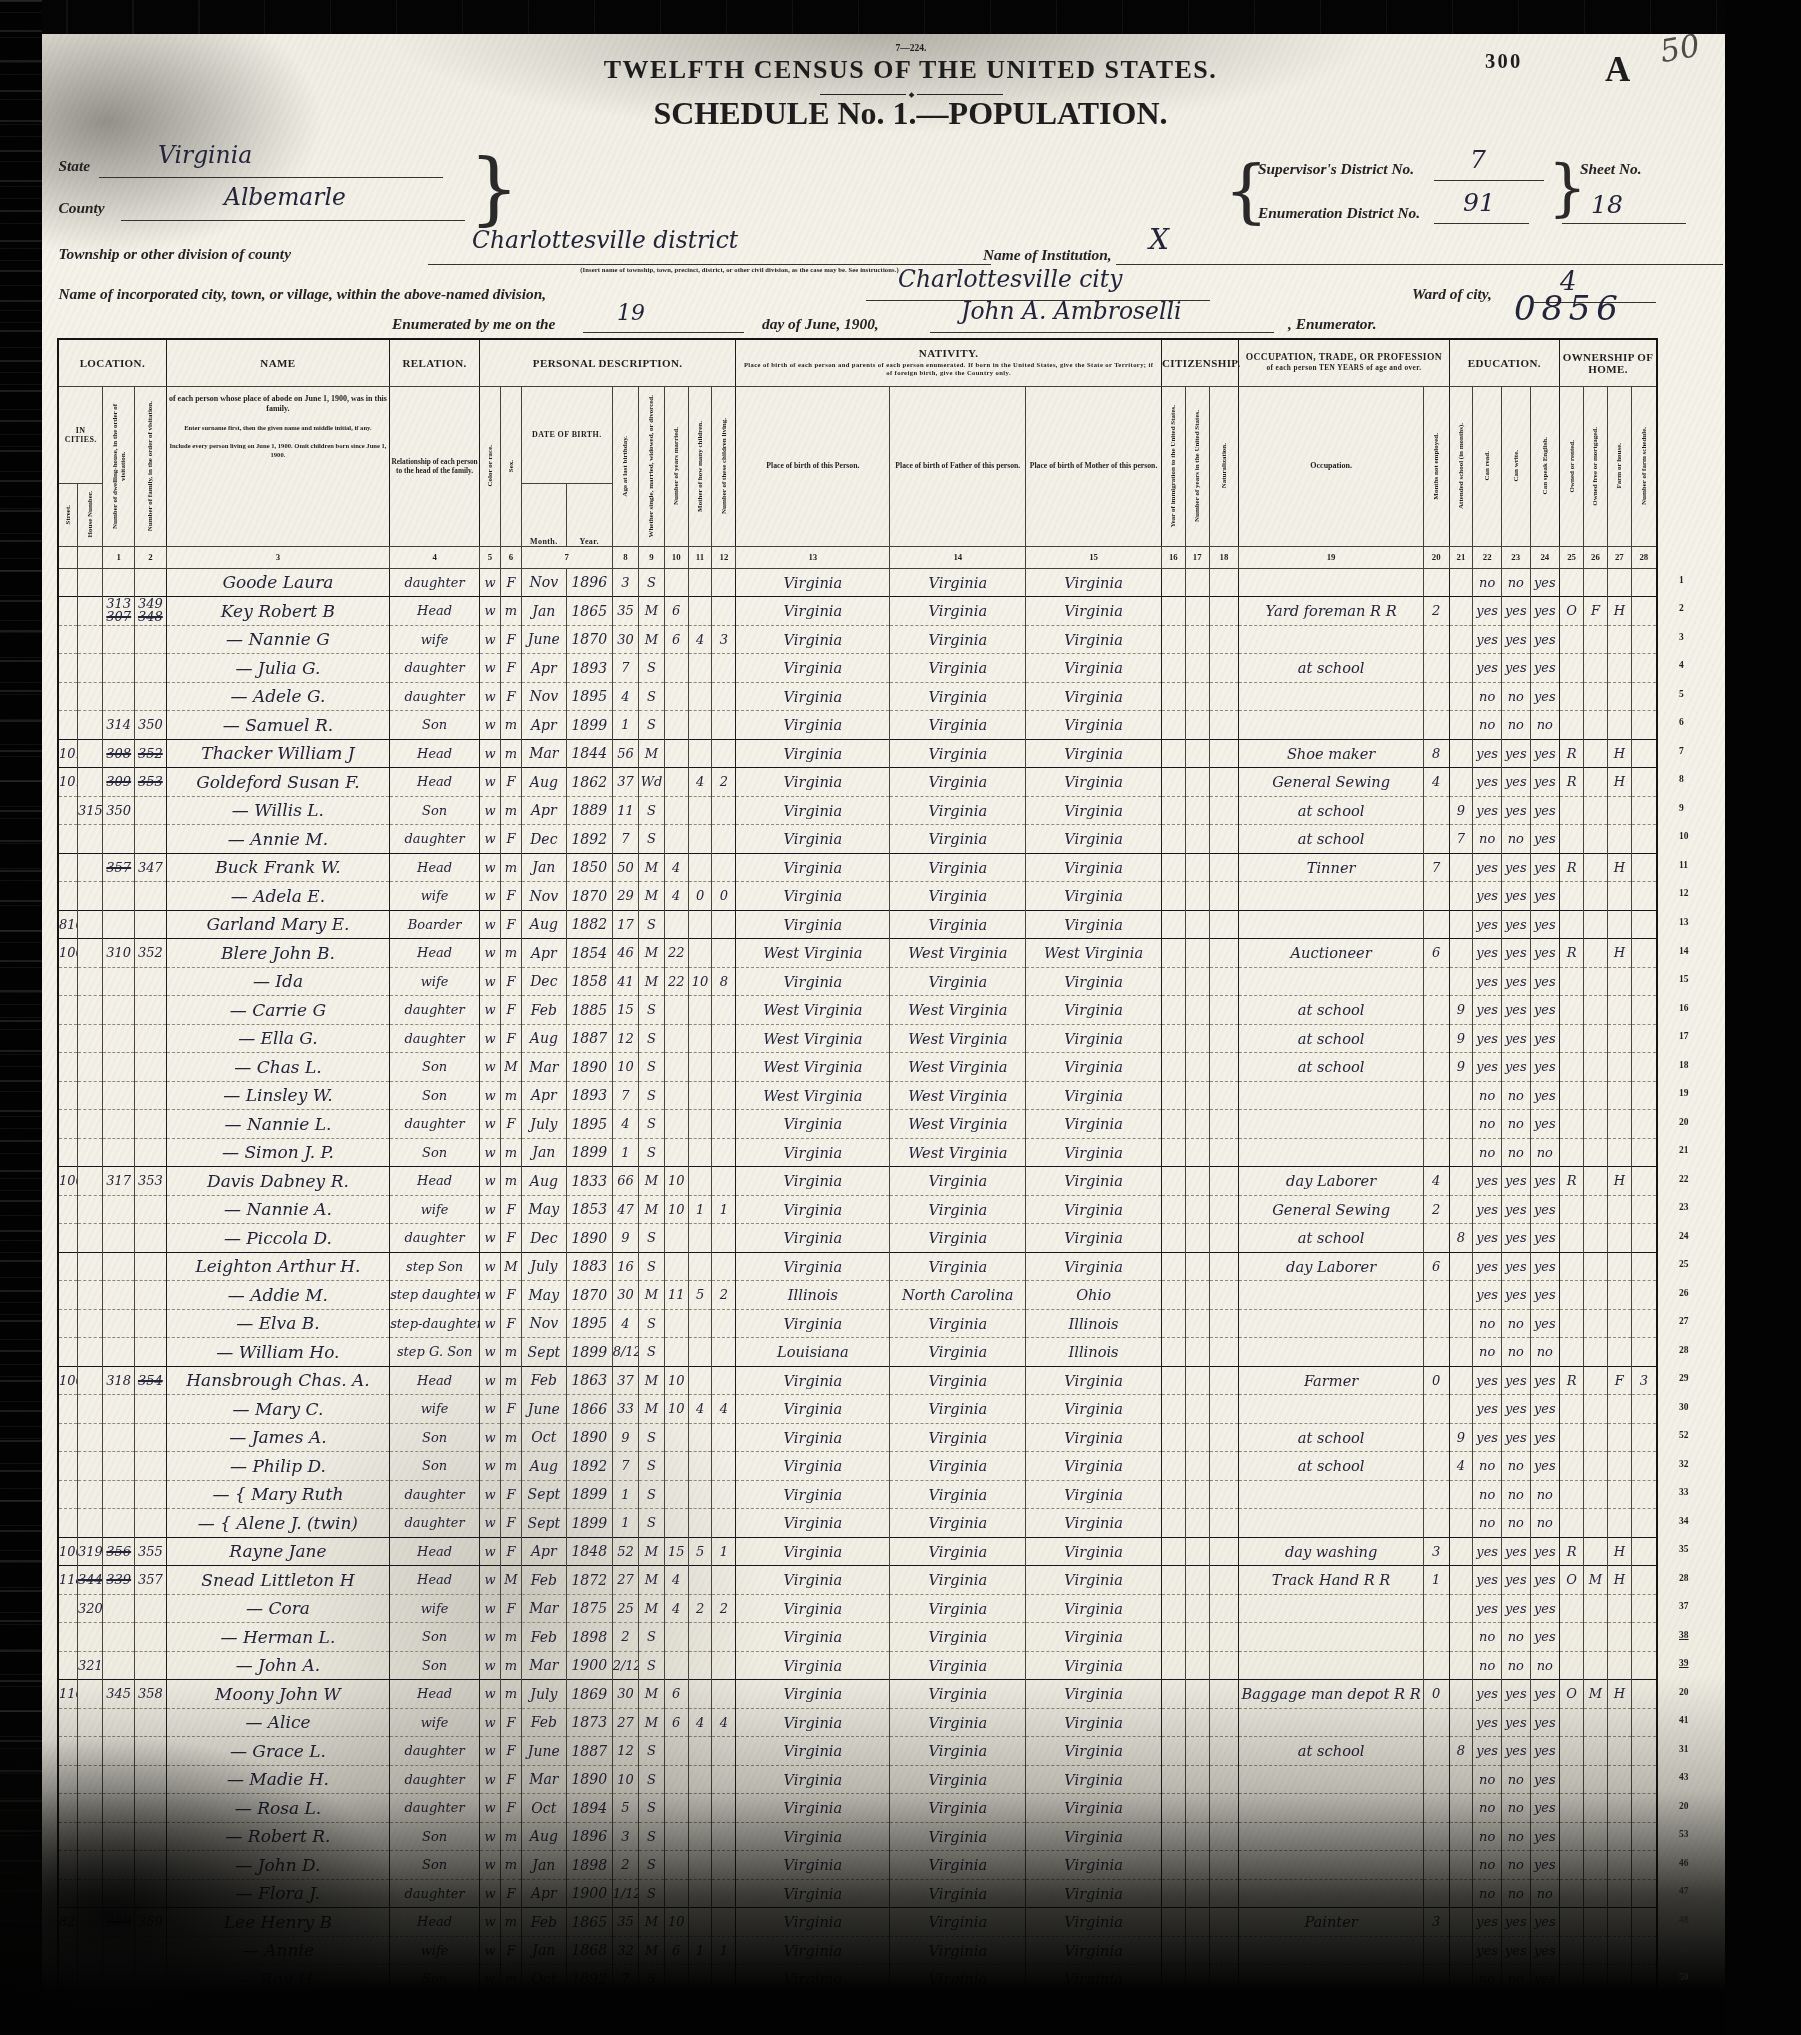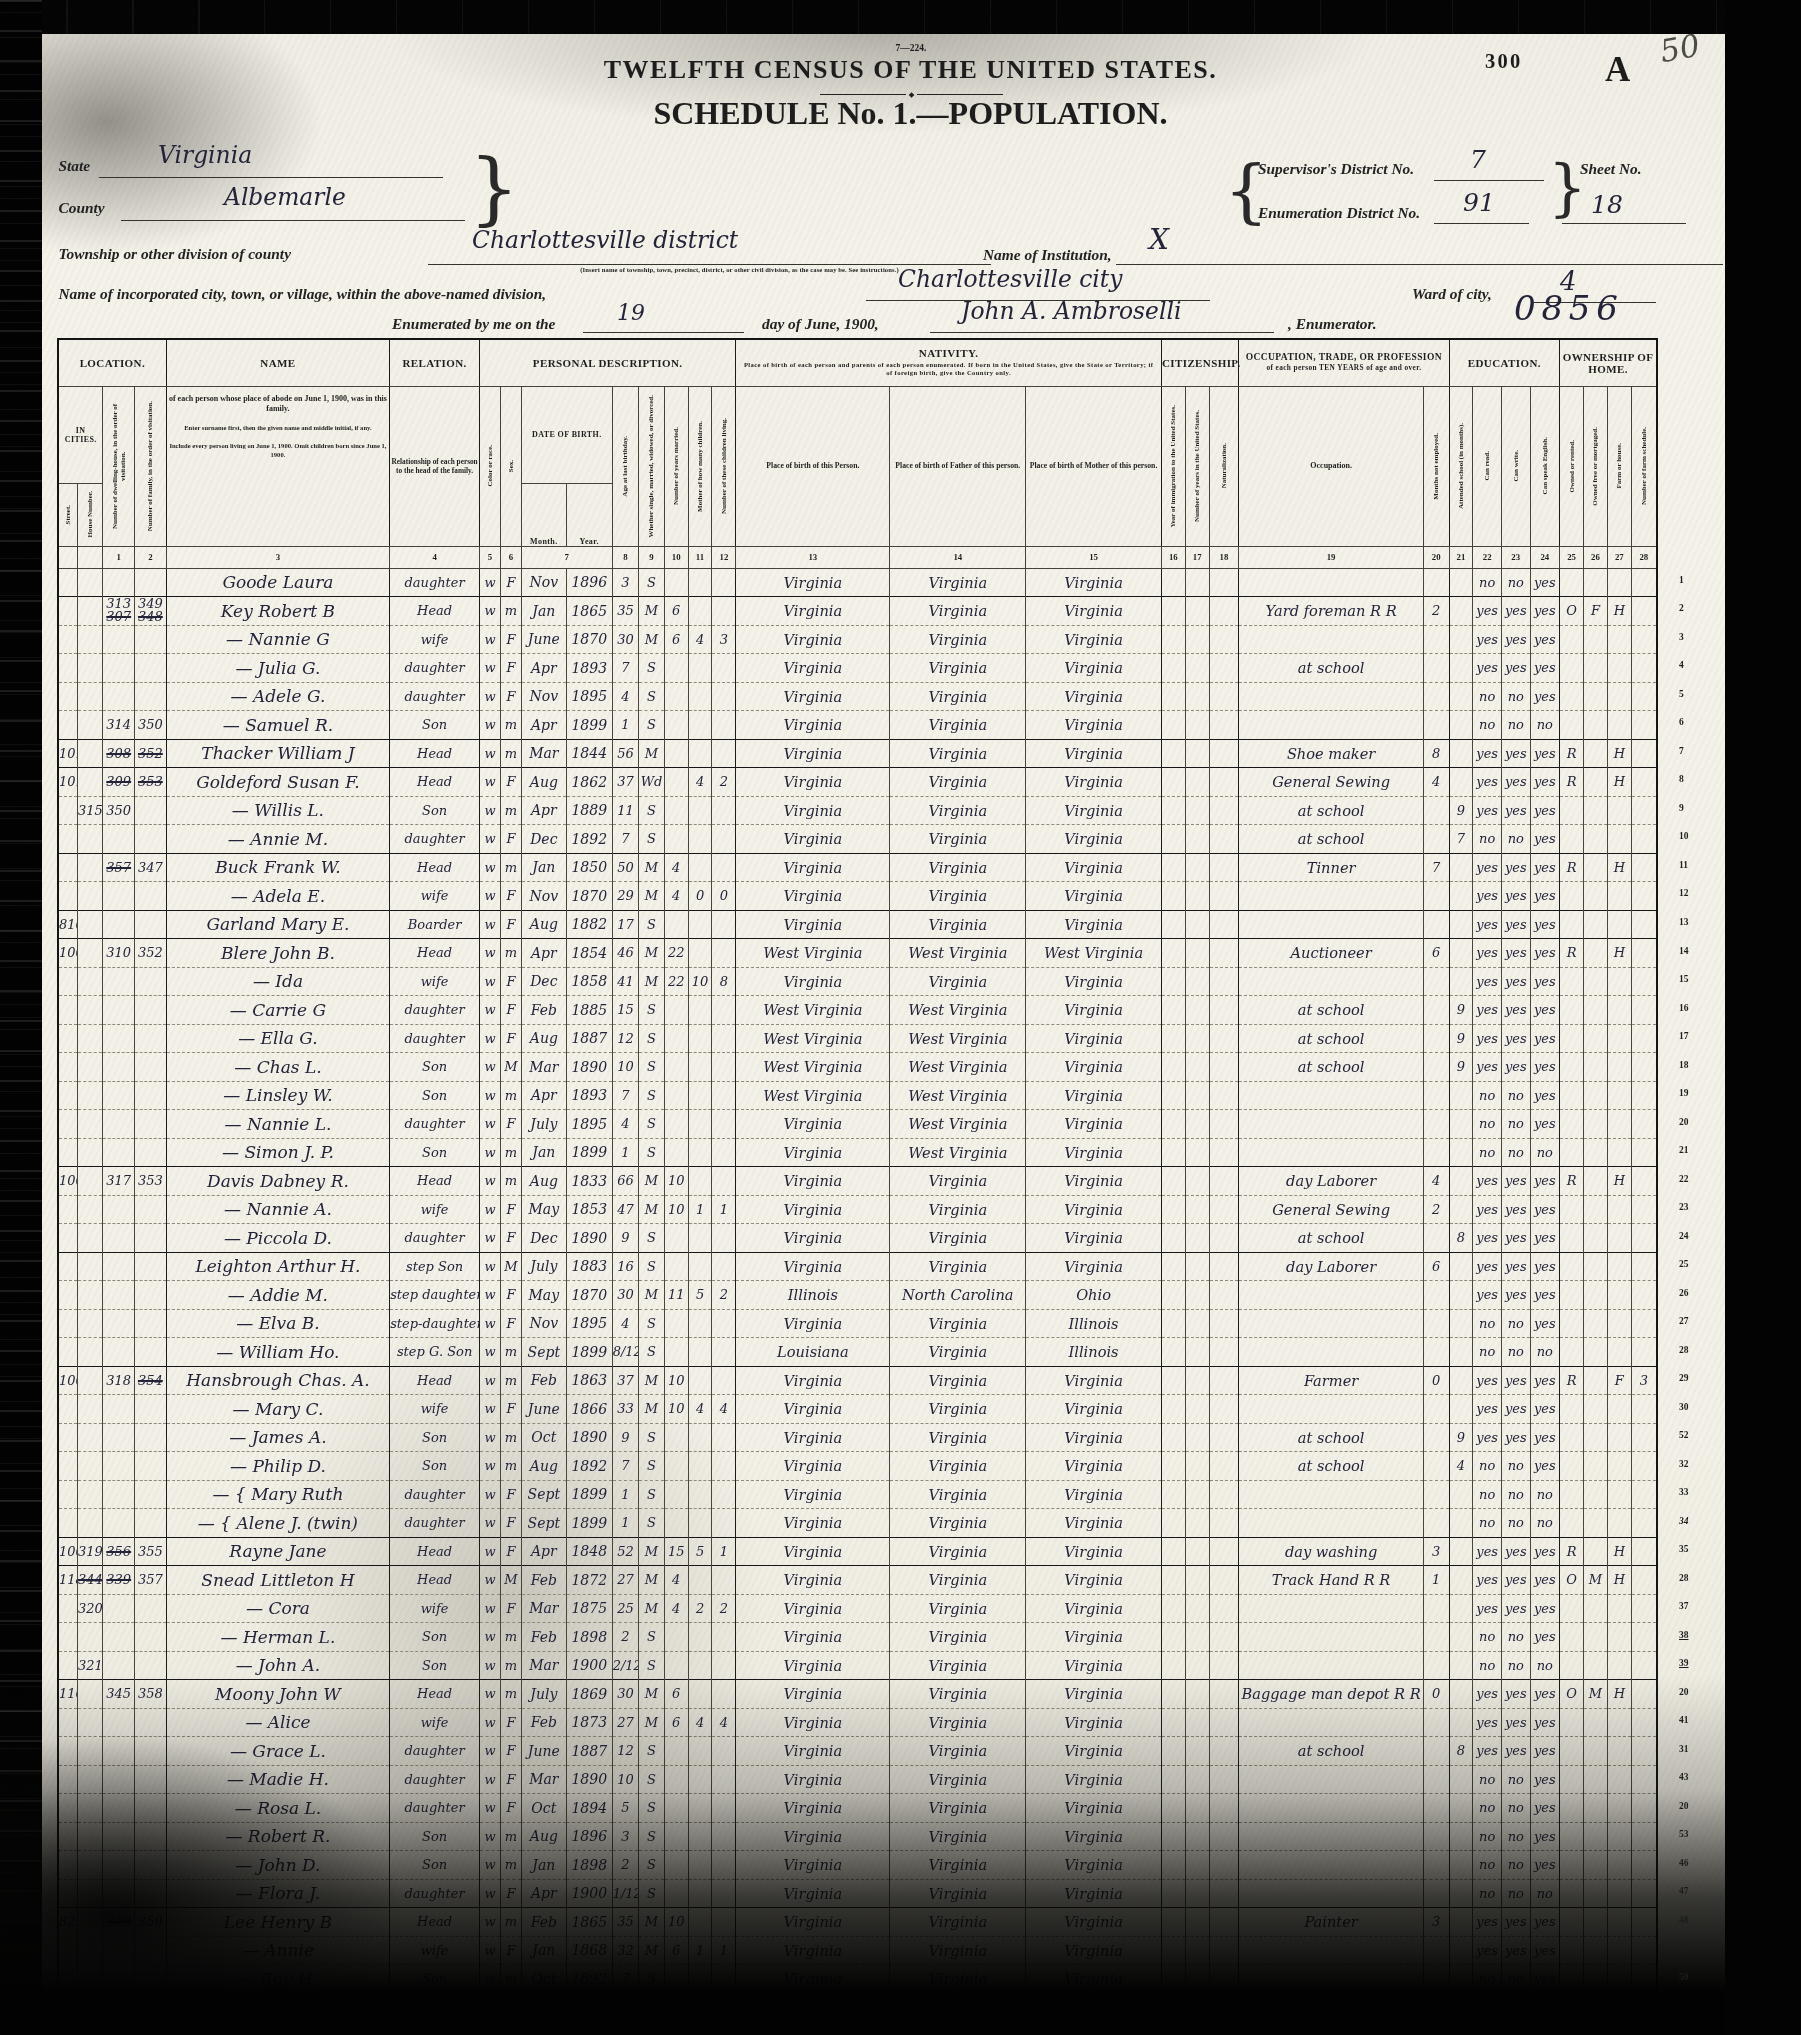--- a/index.html
+++ b/index.html
@@ -1992,21 +1992,21 @@
     <div class="rownum" style="top: 1222px;">24</div>
     <div class="rownum" style="top: 1250px;">25</div>
     <div class="rownum" style="top: 1279px;">26</div>
     <div class="rownum" style="top: 1307px;">27</div>
     <div class="rownum" style="top: 1336px;">28</div>
     <div class="rownum" style="top: 1364px;">29</div>
     <div class="rownum" style="top: 1393px;">30</div>
     <div class="rownum" style="top: 1421px;">52</div>
     <div class="rownum" style="top: 1450px;">32</div>
     <div class="rownum" style="top: 1478px;">33</div>
-    <div class="rownum" style="top: 1507px; font-style: italic;">34</div>
+    <div class="rownum" style="top: 1507px;">34</div>
     <div class="rownum" style="top: 1535px;">35</div>
     <div class="rownum" style="top: 1564px;">28</div>
     <div class="rownum" style="top: 1592px;">37</div>
     <div class="rownum" style="top: 1621px; text-decoration: underline;">38</div>
     <div class="rownum" style="top: 1649px; text-decoration: underline;">39</div>
     <div class="rownum" style="top: 1678px;">20</div>
     <div class="rownum" style="top: 1706px;">41</div>
     <div class="rownum" style="top: 1735px;">31</div>
     <div class="rownum" style="top: 1763px;">43</div>
     <div class="rownum" style="top: 1792px;">20</div>

